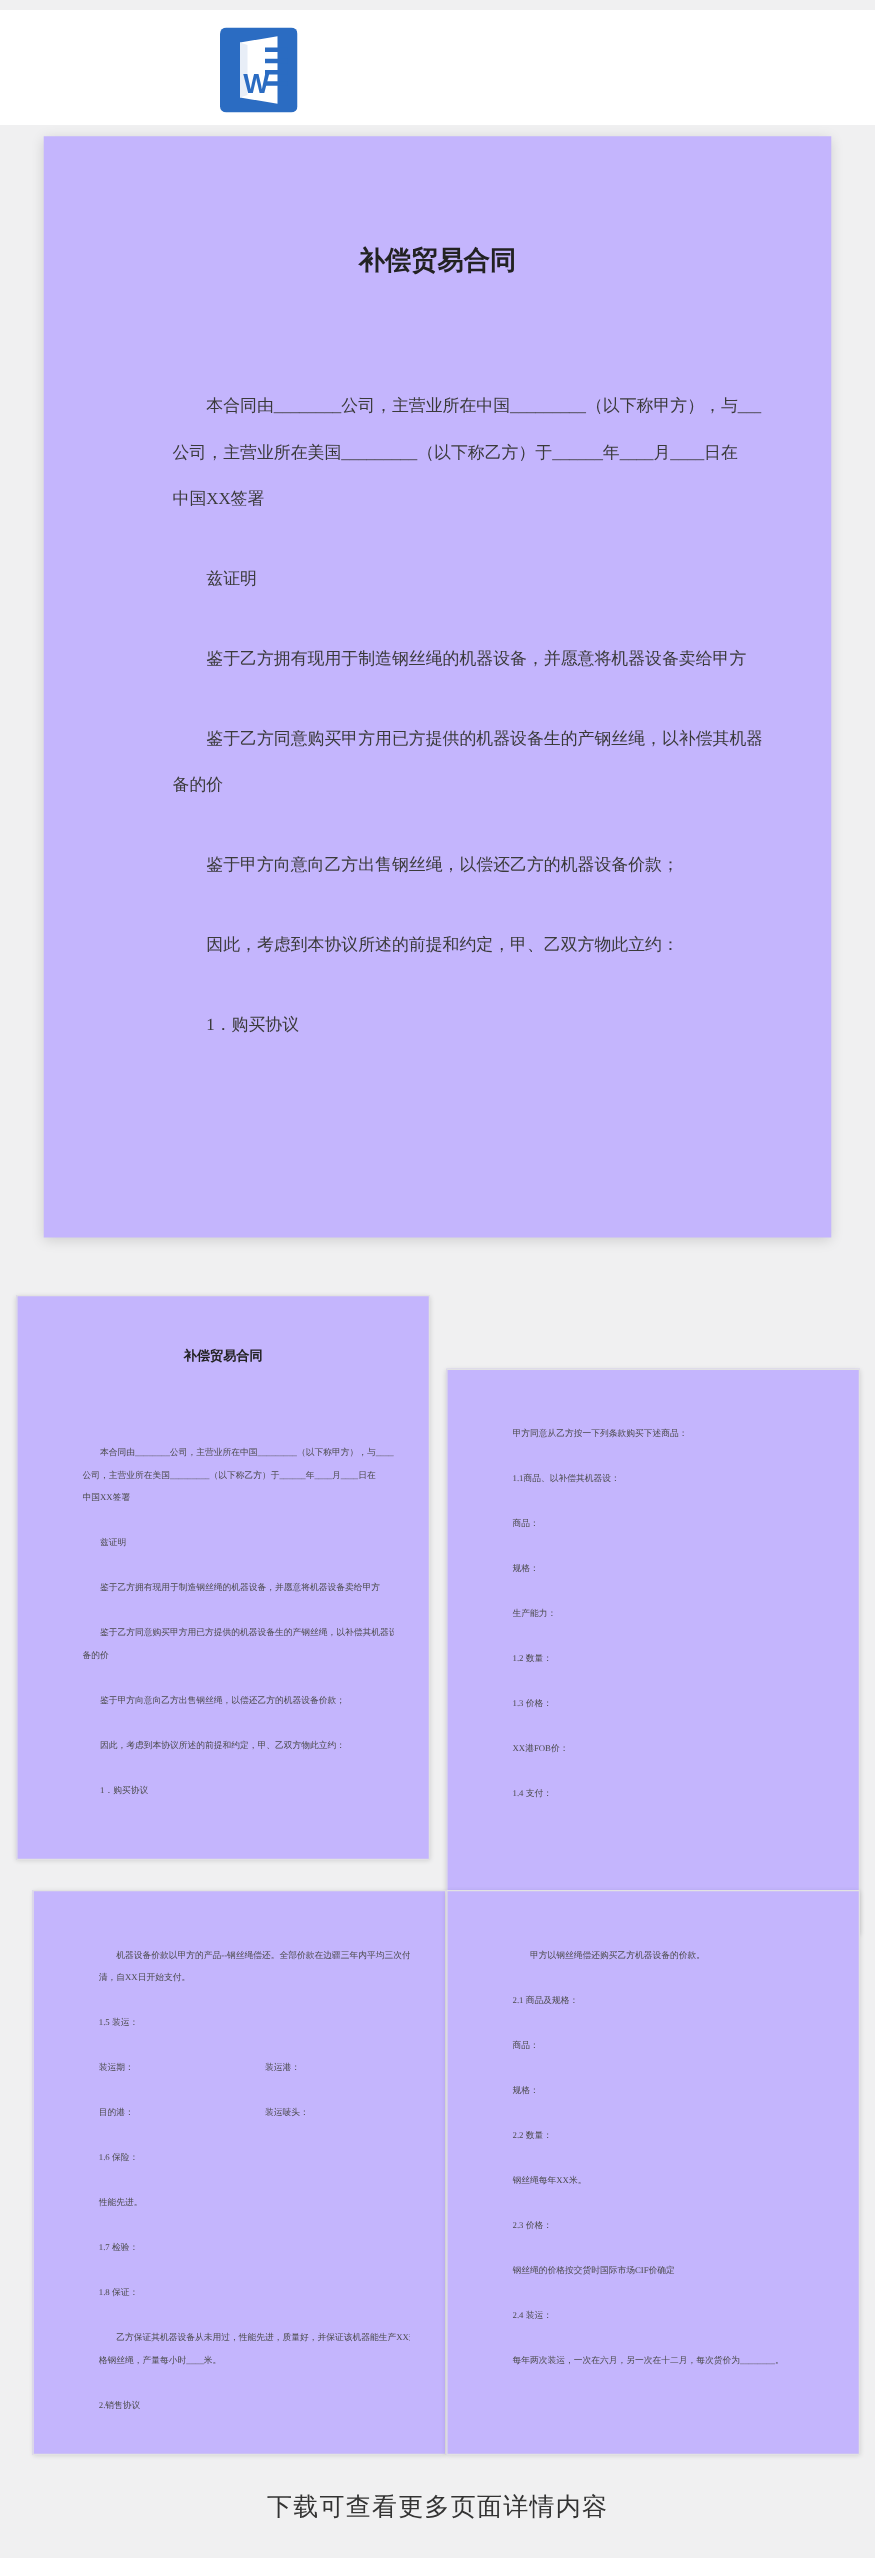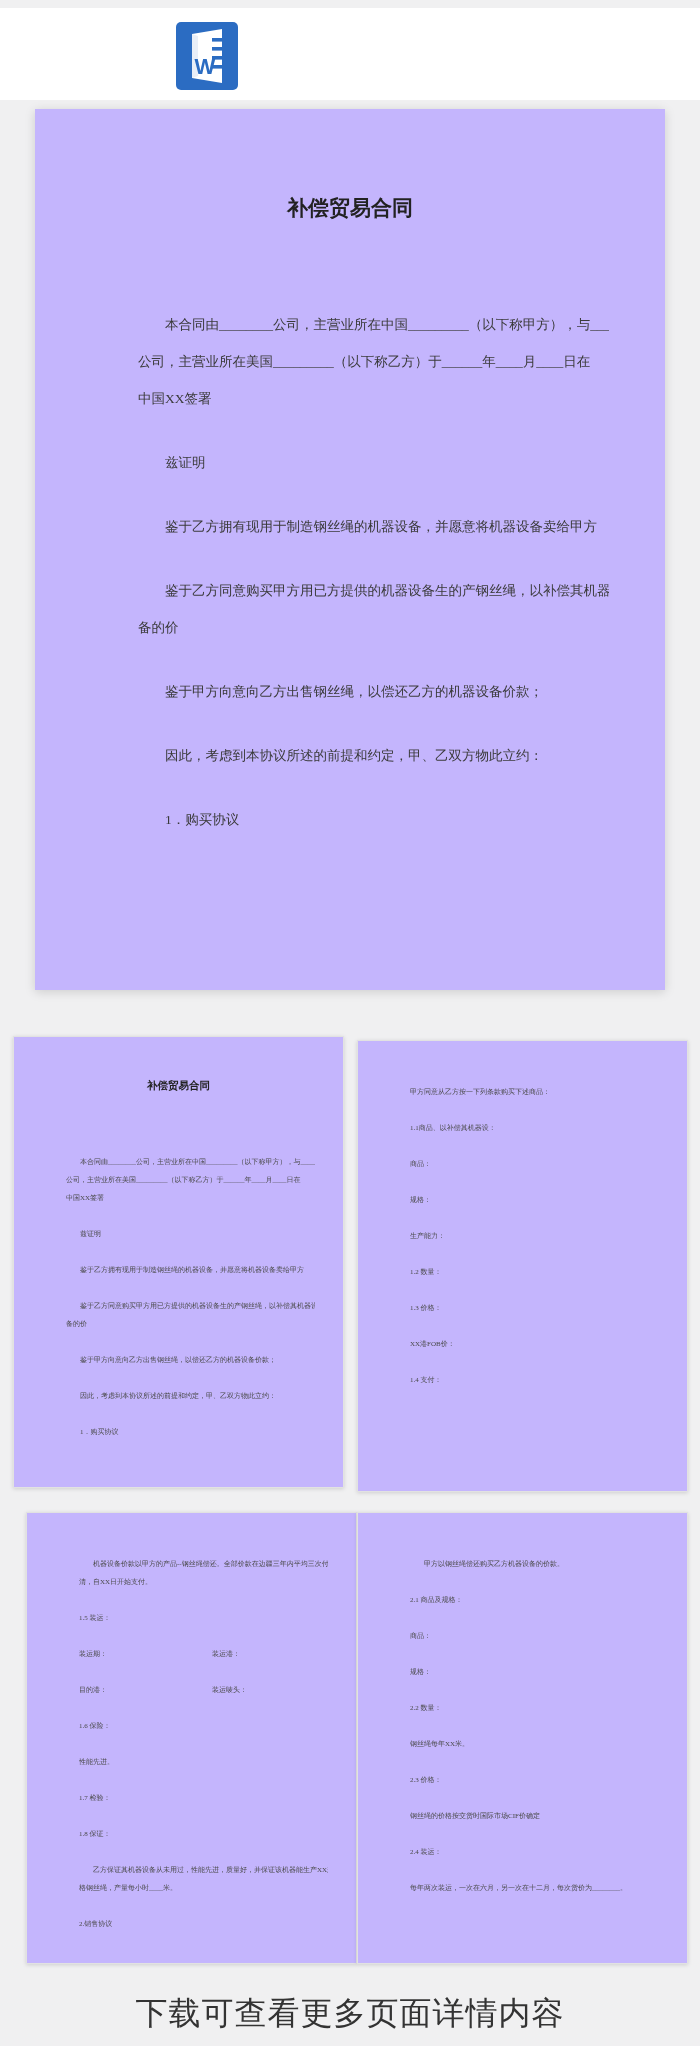--- a/index.html
+++ b/index.html
@@ -47,28 +47,28 @@
     width:331px;height:452px;cursor:pointer;
     border:1px solid #e2e2e2;box-sizing:border-box;
     box-shadow:0 1px 4px rgba(0,0,0,0.14);
   }
   .thumb .doc-title{padding-top:42px;font-size:10.5px;line-height:14px;margin-bottom:60px;}
   .thumb .doc-body{padding:0 28px 0 52px;font-size:7px;}
   .thumb.no-title .doc-body{padding-top:42px;}
   .thumb .doc-para{margin-bottom:18px;}
   .thumb .doc-line{line-height:18px;color:#4a4a4a;}
   .thumb-1{left:13px;top:1036px;}
-  .thumb-2{left:357px;top:1040px;}
+  .thumb-2{left:357px;top:1095px;}
   .thumb-3{left:26px;top:1512px;}
   .thumb-4{left:357px;top:1512px;}
   .thumb-4 .doc-body{padding-top:64px;}
   
   .footer-hint{
     position:absolute;left:0;top:1992px;width:700px;
-    text-align:center;font-size:32px;color:#333;letter-spacing:1px;
+    text-align:center;font-size:20px;color:#333;letter-spacing:1px;
   }
 </style>
 </head>
 <body>
 
 <div class="header-bar">
   <svg class="word-icon" viewBox="0 0 62 68">
     <rect x="0" y="0" width="62" height="68" rx="5" fill="#2b6cc2"></rect>
     <polygon points="16,12 46,7 46,61 16,56" fill="#ffffff"></polygon>
     <polygon points="16,12 22,14 22,54 16,56" fill="#e8eef7"></polygon>

